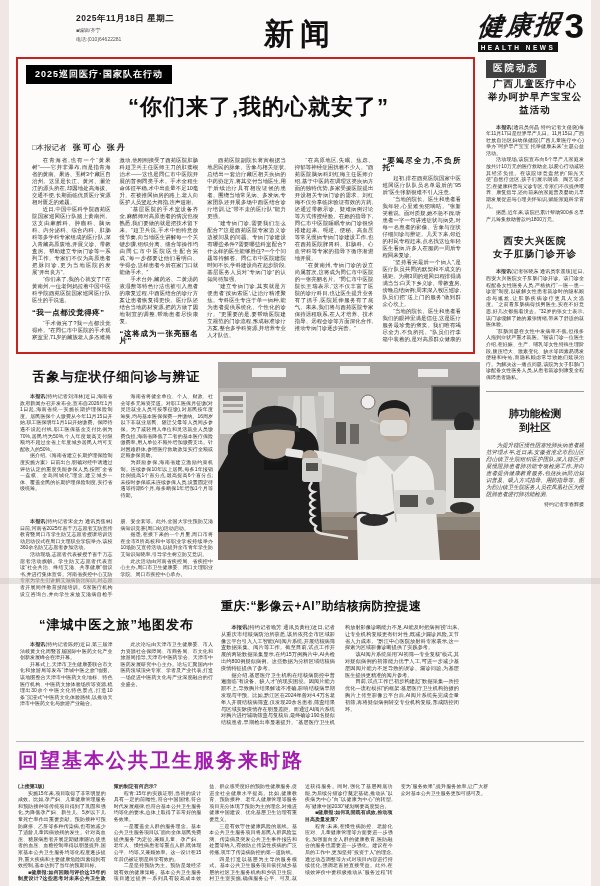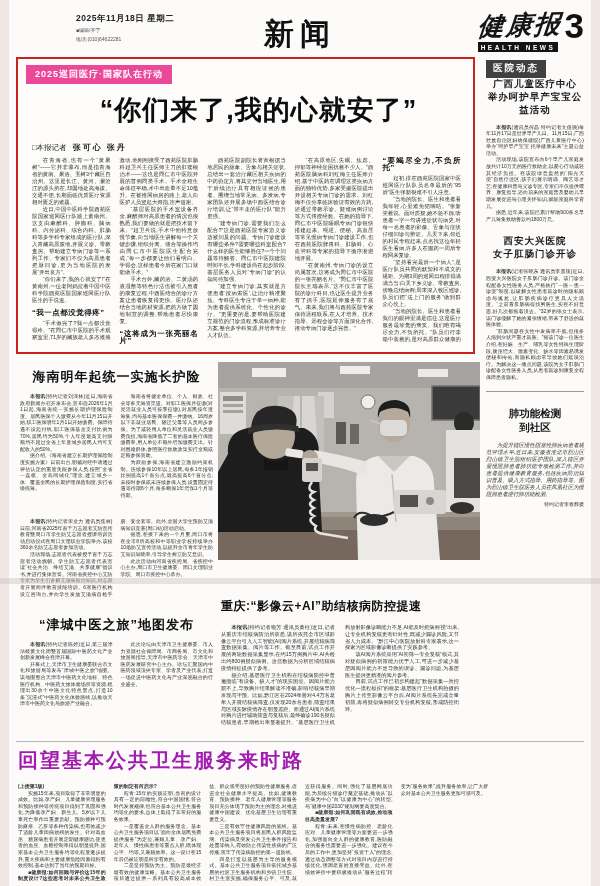--- a/index.html
+++ b/index.html
@@ -21,24 +21,24 @@
   .masthead{left:478px;top:6px;width:106px;height:46px;}
   .mast-name{position:absolute;left:0;top:2px;font-family:"Liberation Serif","DejaVu Serif",serif;
     font-style:italic;font-weight:900;font-size:26px;letter-spacing:2px;color:#151515;
     transform:skewX(-7deg) rotate(-2deg);}
   .mast-page{position:absolute;right:0;top:0;font-size:35px;font-weight:900;color:#111;}
   .mast-bar{position:absolute;left:0;top:36px;width:80px;background:#141414;color:#fff;
     font-size:6.5px;font-weight:700;letter-spacing:2.5px;text-align:center;padding:1.5px 0;}
 
   
   .main-box{left:16px;top:57px;width:455px;height:293px;border:2px solid #c5231f;background:#fdfcfb;}
-  .badge{position:absolute;left:8px;top:6px;background:#ec4899;color:#fff;
+  .badge{position:absolute;left:8px;top:6px;background:#000000;color:#fff;
     font-size:9px;font-weight:700;letter-spacing:1px;padding:3px 9px;}
   .headline{position:absolute;left:0;right:0;top:33px;text-align:center;
-    font-size:27px;font-weight:900;letter-spacing:1px;color:#0d0d0d;padding-left:26px;}
+    font-size:22px;font-weight:900;letter-spacing:1px;color:#0d0d0d;padding-left:26px;}
   .byline{position:absolute;left:14px;top:83px;font-size:7.5px;color:#222;}
   .byline b{font-size:8px;margin-left:4px;letter-spacing:2px;}
   .main-body{position:absolute;left:14px;top:98px;width:429px;height:187px;
     column-count:5;column-gap:9px;column-fill:auto;overflow:hidden;
     font-size:5.4px;line-height:7px;text-align:justify;color:#2d2d2d;}
 
   
   .bp{margin:0;text-indent:2em;}
   .bp b{font-weight:700;}
   .bp.q{font-weight:700;}
@@ -218,21 +218,21 @@
     <rect x="182" y="133" width="18" height="12" fill="#54524f"></rect>
     <circle cx="212" cy="139" r="4" fill="#8c8a86"></circle>
     <path d="M176 150 Q160 158 150 152 Q140 148 136 156" stroke="#2c2c2c" stroke-width="2" fill="none"></path>
     <ellipse cx="156" cy="158" rx="14" ry="6" fill="#2e2e2e"></ellipse>
     <path d="M228 140 Q240 134 252 140 L256 152 L230 154 Z" fill="#8b8playing" fill-opacity="0"></path>
     <ellipse cx="244" cy="146" rx="12" ry="6" fill="#33312f"></ellipse>
   </svg>
 </div>
 
 <div class="abs left-col">
-  <div class="lc-title">海南明年起统一实施长护险</div>
+  <div class="lc-title">舌象与症状仔细问诊与辨证</div>
   <div class="lc-body h1">
       <p class="bp"><b>本报讯</b>(特约记者刘泽林)近日,海南省政府新闻办召开发布会,宣布自2026年1月1日起,海南省统一实施长期护理保险制度。居民医保个人缴费从今年11月15日开始,职工医保明年1月1日开始缴费。保障待遇不设起付线,职工医保基金支付比例为70%,居民均为50%,个人年度最高支付限额均不超过全省上年度城乡居民人均可支配收入的50%。</p>
       <p class="bp">据介绍,《海南省建立长期护理保险制度实施方案》日前出台,明确对经申请通过评估认定的重度失能参保人员,按照“全省一盘棋、全岛同城化”理念,建立城乡一体、覆盖全民的长期护理保险制度,实行省级统筹。</p>
       <p class="bp">海南省将健全单位、个人、财政、社会等多元筹资渠道。对职工医保月征缴(对灵活就业人员可按季征缴),对居民按年度筹集,均与基本医保保费一并缴纳。16周岁以下非就业居民、随迁父母等人员同步参保。为了减轻用人单位和灵活就业人员缴费负担,海南省降低了二者的基本医疗保险缴费率,用人单位不额外增加缴费支出。针对困难群体,参照医疗救助政策实行全额或定额参保资助。</p>
       <p class="bp">为鼓励参保,海南省建立激励约束机制。连续参保10年以上居民,每多1年报销比例提高1个百分点,最高提高6个百分点;未按时参保或未连续参保人员,设置固定待遇等待期6个月,每多断保1年增加1个月等待期。</p>
     </div>
 
   <div class="lc-body h2">
       <p class="bp"><b>本报讯</b>(特约记者宋金力 通讯员焦林)日前,河南省2025年百千万志愿者艾防宣传教育暨周口市学生防艾志愿者授课培训活动启动仪式在周口文理职业学院举办,该校360余名防艾志愿者参加活动。</p>
       <p class="bp">活动现场,志愿者代表被授予百千万志愿者活动旗帜。学生防艾志愿者代表宣读“社会共治、终结艾滋、共享健康”倡议书,并进行集体宣誓。河南省疾控中心艾防专家为学生们讲解艾滋病防治知识,对志愿者开展同伴教育技能培训。6家医疗机构设立咨询台,并向学生发放艾滋病自检手册、安全套等。此外,全国大学生预防艾滋病知识竞赛(周口站)活动启动。</p>

